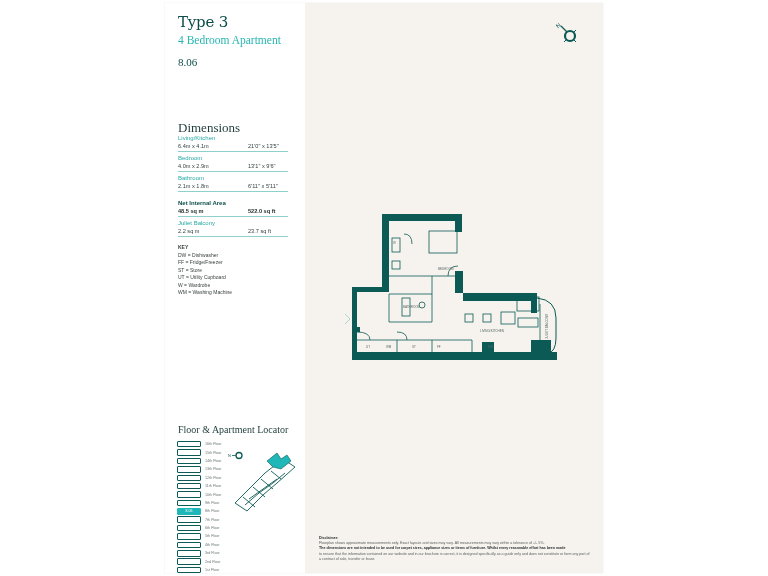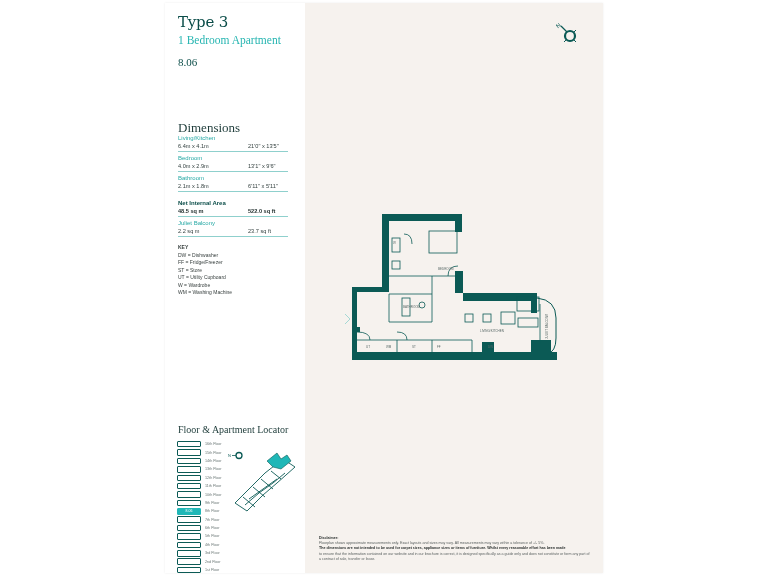--- a/index.html
+++ b/index.html
@@ -29,21 +29,21 @@
   .plan-svg{position:absolute;left:177px;top:211px;}
   .disc{position:absolute;left:154px;top:533px;width:272px;font-size:3.6px;line-height:5.2px;color:#5a6160;}
   .disc .dt{font-weight:bold;color:#2a2f2e;}
 </style>
 </head>
 <body>
 
 <div class="page">
   <div class="sidebar">
     <div class="title">Type 3</div>
-    <div class="subtitle">1 Bedroom Apartment</div>
+    <div class="subtitle">4 Bedroom Apartment</div>
     <div class="unit">8.06</div>
 
     <div class="dims-h">Dimensions</div>
 
     <div class="dim" style="top:132px">
       <div class="lbl">Living/Kitchen</div>
       <div class="row">
           <span>6.4m x 4.1m</span>
           <span>21'0" x 13'5"</span>
         </div>

